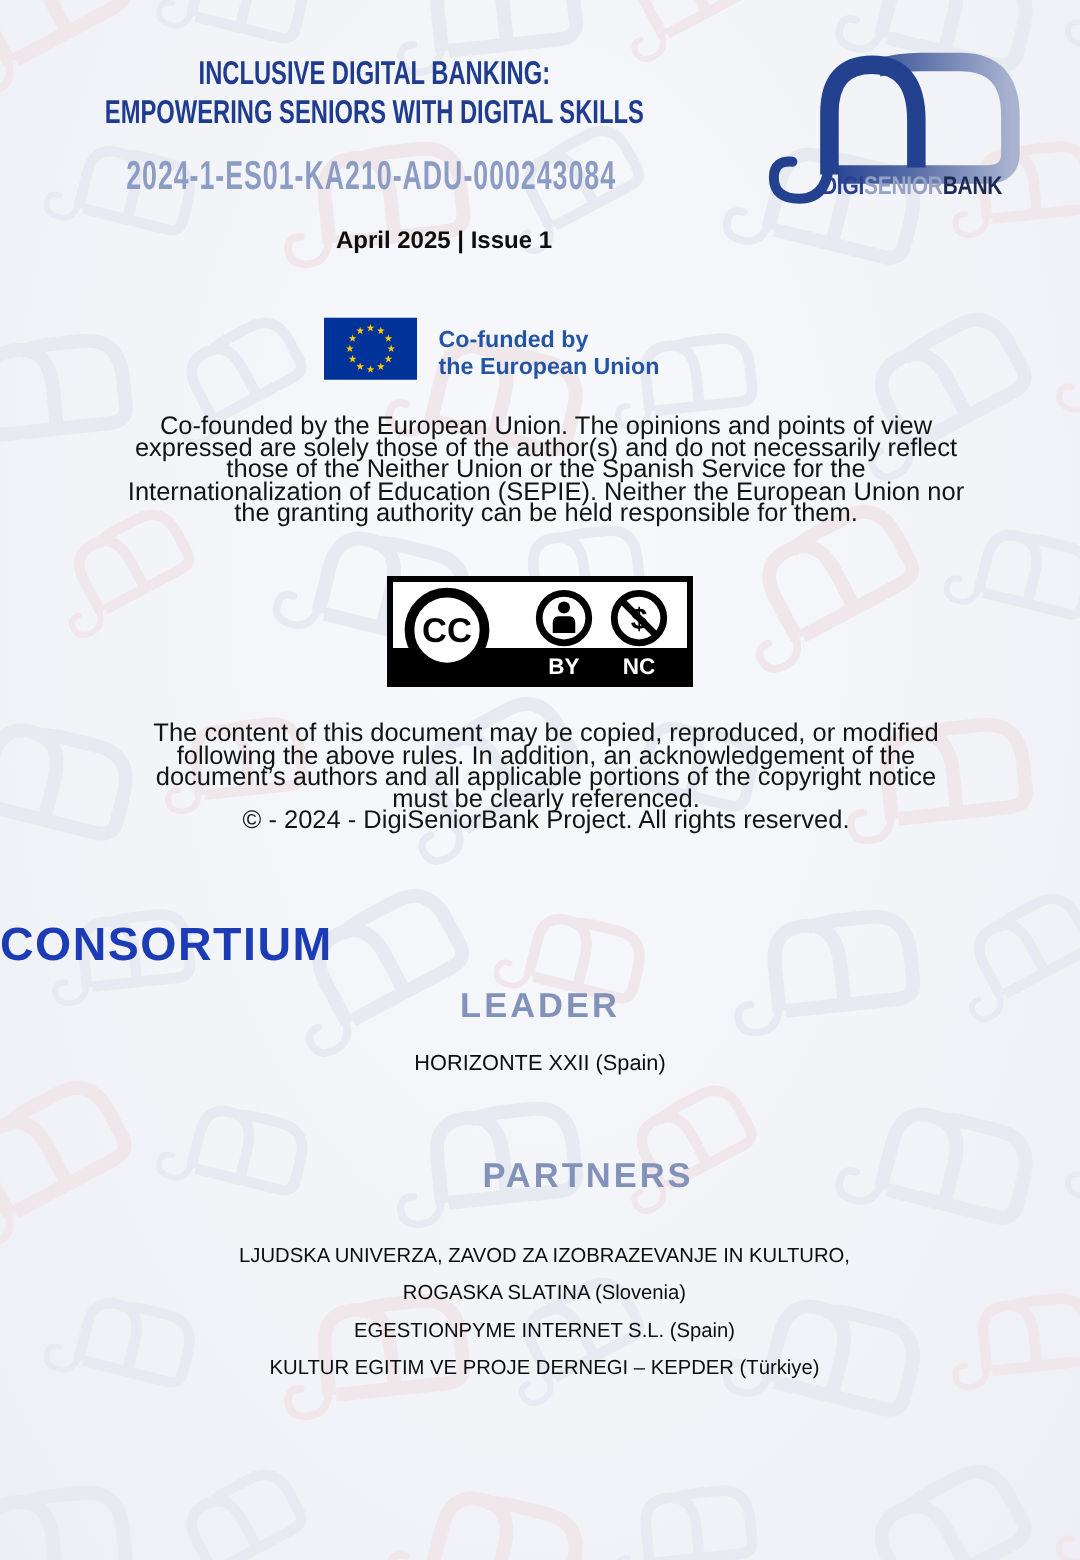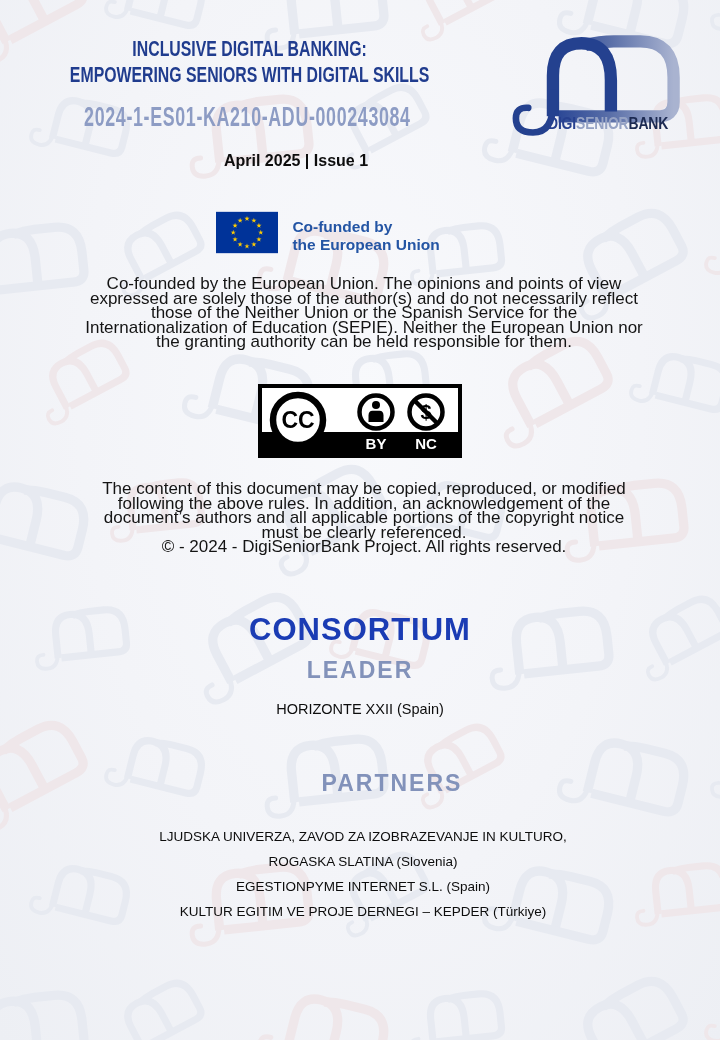--- a/index.html
+++ b/index.html
@@ -37,21 +37,21 @@
 
   .body-par{position:absolute;left:4px;width:720px;text-align:center;
             font-size:17px;line-height:14.6px;color:#141414;}
   .p-disclaimer{top:277px;}
   .p-copyright{top:482px;}
 
   
   .cc-badge{position:absolute;top:384px;left:258px;width:200px;height:74px;}
 
   
-  .h-consortium{position:absolute;top:612px;left:0;width:720px;text-align:center;
+  .h-consortium{position:absolute;top:612px;left:0;width:720px;
                 font-weight:bold;font-size:31px;letter-spacing:1px;color:#1b3cb4;}
   .h-sub{position:absolute;left:0;width:720px;text-align:center;
          font-weight:bold;font-size:23px;letter-spacing:2px;color:#8292ba;}
   .h-leader{top:657px;} .h-partners{top:770px;margin-left:32px;}
   .t-leadername{position:absolute;top:701px;left:0;width:720px;text-align:center;
                 font-size:14.5px;color:#0d0d0d;}
   .partner-list{position:absolute;top:824px;left:3px;width:720px;text-align:center;
                 font-size:13.5px;color:#0d0d0d;line-height:25px;}
 </style>
 </head>

